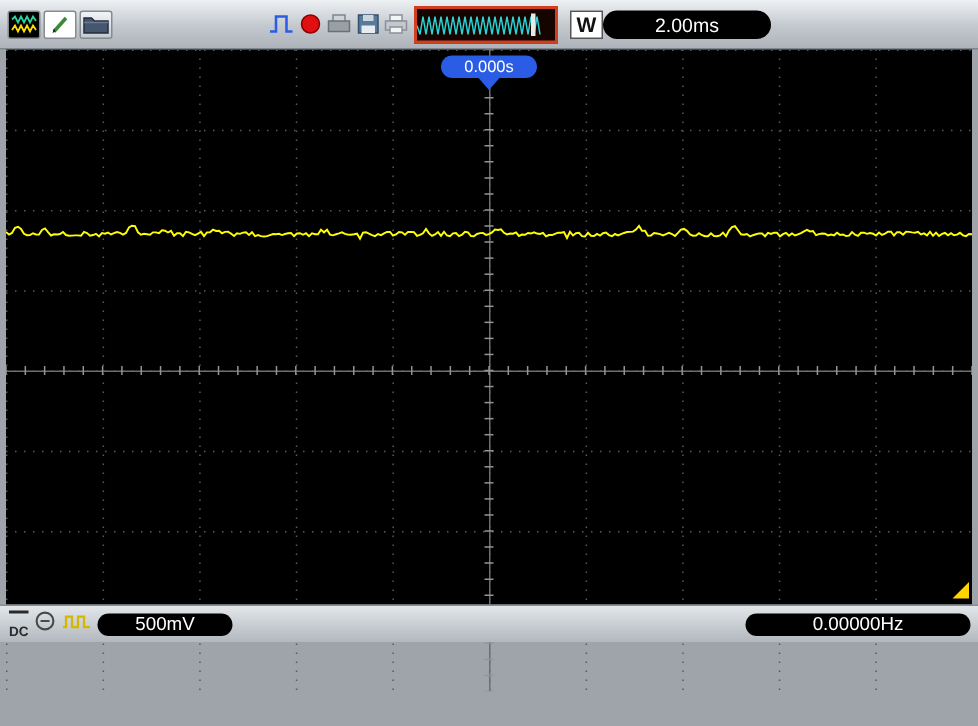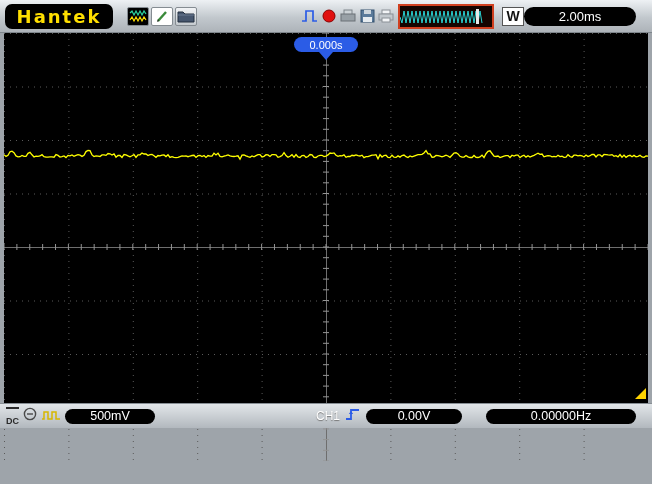--- a/index.html
+++ b/index.html
@@ -39,37 +39,34 @@
               border-left:7px solid transparent;border-right:7px solid transparent;
               border-top:8px solid #2b5ce6;}
   .corner-marker{position:absolute;right:2px;bottom:4px;width:0;height:0;
                  border-bottom:11px solid #ffd400;border-left:11px solid transparent;}
 
   
   .bottombar{height:24px;background:linear-gradient(#e2e6e9,#b2b8be);
              border-top:1px solid #878e94;position:relative;display:flex;align-items:center;}
   .f-left{display:flex;align-items:center;margin-left:6px;gap:4px;}
   .f-mid{position:absolute;left:316px;display:flex;align-items:center;gap:5px;}
-  .f-right{position:absolute;right:16px;display:flex;}
+  .f-right{position:absolute;right:5px;display:flex;}
   .pill-sm{background:#000;color:#fff;border-radius:9px;height:15px;display:flex;
            align-items:center;justify-content:center;font-size:12.5px;}
   .vdiv{width:90px;}.tlev{width:96px;}.freq{width:150px;}
   .dc-icon{font-size:9px;font-weight:bold;color:#2a2a2a;border-top:2px solid #2a2a2a;
            line-height:1;padding-top:8px;letter-spacing:0;}
   .ch-label{color:#fff;font-size:12px;text-shadow:0 1px 1px #777;}
 </style>
 </head>
 <body>
 
 <div class="screen">
 
   <div class="topbar">
-    <div class="logo">
-      <span>Hantek</span>
-    </div>
 
     <div class="tb-group g1">
       <button class="icon-btn" style="background:#000;">
         <svg width="18" height="14" viewBox="0 0 18 14">
           <path d="M1 4 L3 2 L5 6 L7 2 L9 6 L11 2 L13 6 L15 2 L17 5" fill="none" stroke="#2dd4a0" stroke-width="1.2"></path>
           <path d="M1 11 L3 8 L5 12 L7 8 L9 12 L11 8 L13 12 L15 8 L17 11" fill="none" stroke="#ffe000" stroke-width="1.2"></path>
         </svg>
       </button>
       <button class="icon-btn" style="background:#fff;">
         <svg width="16" height="14" viewBox="0 0 16 14">
@@ -269,32 +266,20 @@
       <span>
         <svg width="20" height="12" viewBox="0 0 20 12">
           <path d="M1 10 h2 v-7 h4 v7 h4 v-7 h4 v7 h4" fill="none" stroke="#d6b600" stroke-width="1.5"></path>
         </svg>
       </span>
       <div class="pill-sm vdiv">
         <span>500mV</span>
       </div>
     </div>
 
-    <div class="f-mid">
-      <span class="ch-label">CH1</span>
-      <span>
-        <svg width="16" height="15" viewBox="0 0 16 15">
-          <path d="M1 12 h5 v-9 h8" fill="none" stroke="#2b5ce6" stroke-width="1.8"></path>
-          <path d="M3.8 7 L6 4 L8.2 7 Z" fill="#2b5ce6"></path>
-        </svg>
-      </span>
-      <div class="pill-sm tlev">
-        <span>0.00V</span>
-      </div>
-    </div>
 
     <div class="f-right">
       <div class="pill-sm freq">
         <span>0.00000Hz</span>
       </div>
     </div>
   </div>
 
 </div>
 

